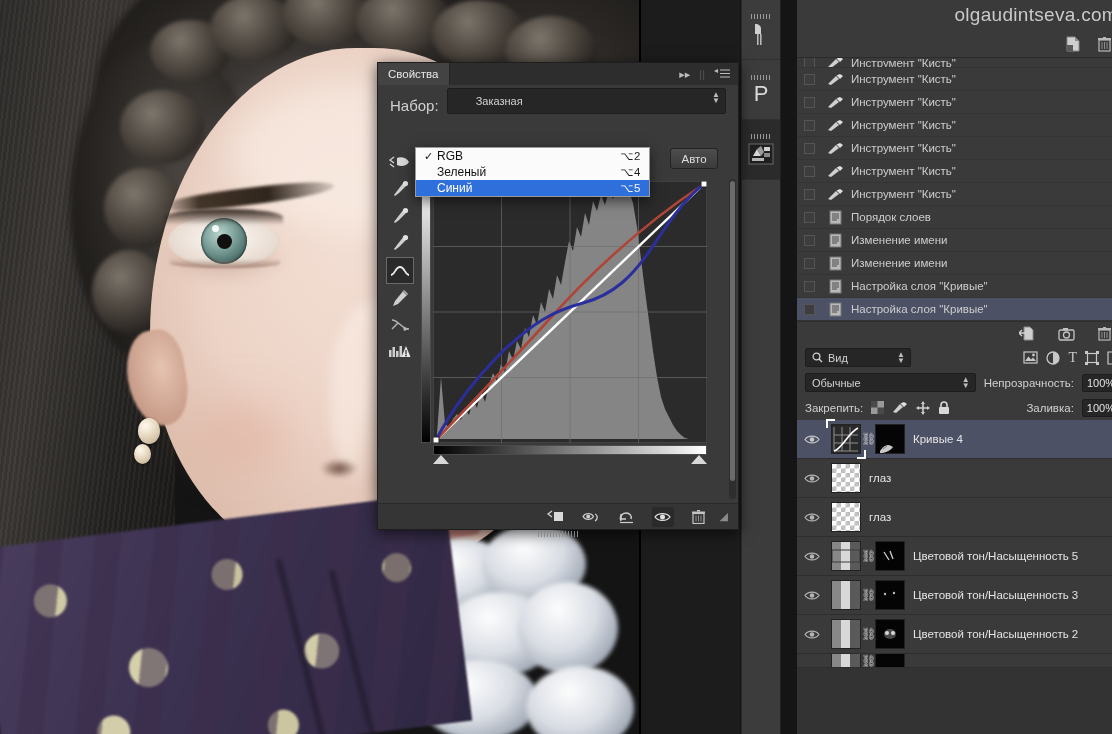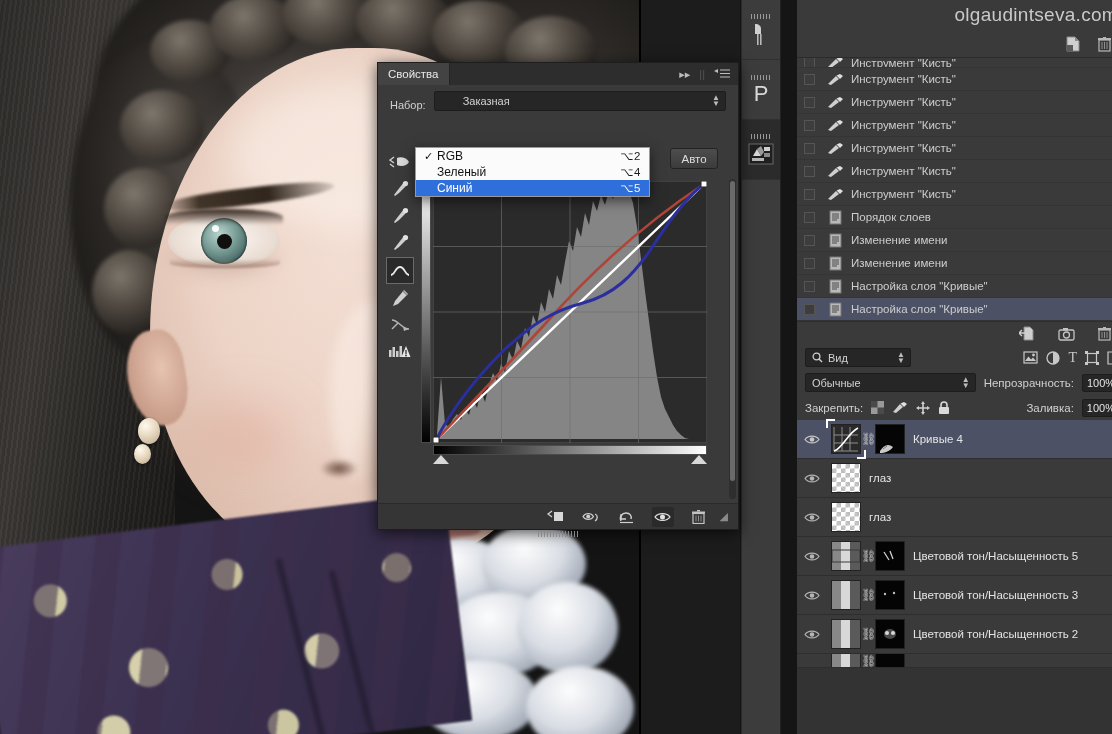--- a/index.html
+++ b/index.html
@@ -735,22 +735,22 @@
         <svg width="16" height="10" viewBox="0 0 16 10">
           <path d="M0 2 L4 0 L4 4 Z" fill="#bdbdbd"></path>
           <path d="M6 1 h10 M6 4.5 h10 M6 8 h10" stroke="#bdbdbd" stroke-width="1.2"></path>
         </svg>
       </div>
     </div>
 
     <div id="props-body">
 
       <div class="preset-row" style="padding-top:6px">
-        <span style="color:#d0d0d0;font-size:11px;margin-top:8px;">Набор:</span>
-        <div class="lp-sel" style="flex:1;height:20px;padding-left:28px;">
+        <span style="color:#d0d0d0;font-size:15px;margin-top:8px;">Набор:</span>
+        <div class="lp-sel" style="flex:1;height:26px;padding-left:28px;">
           <span>Заказная</span>
           <span class="stepper">▲<br>▼</span>
         </div>
       </div>
     </div>
 
     <div id="ptools" style="position:absolute;left:8px;top:86px;width:30px;">
       <div class="ptool">
         <svg width="22" height="20" viewBox="0 0 22 20">
           <path d="M5 4 L1 7 L5 10" stroke="#cfcfcf" stroke-width="1.4" fill="none"></path>

